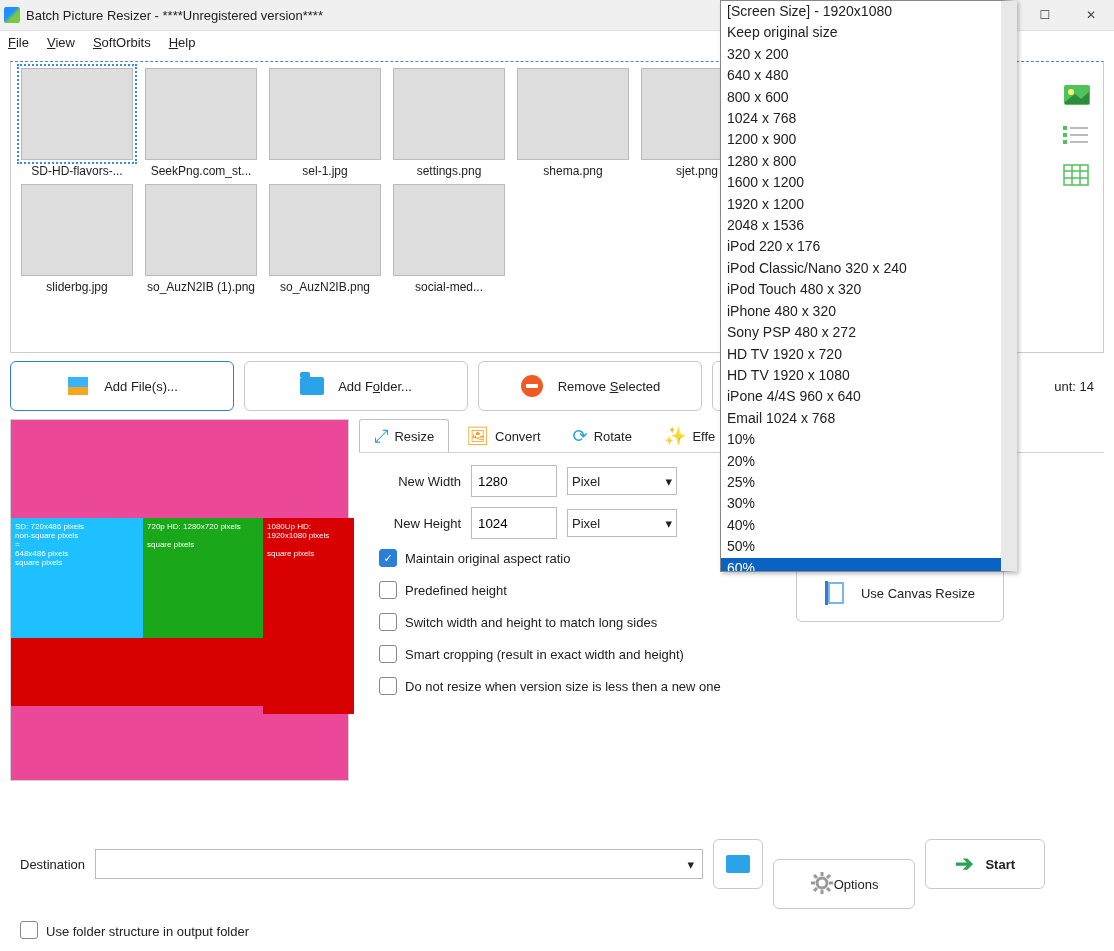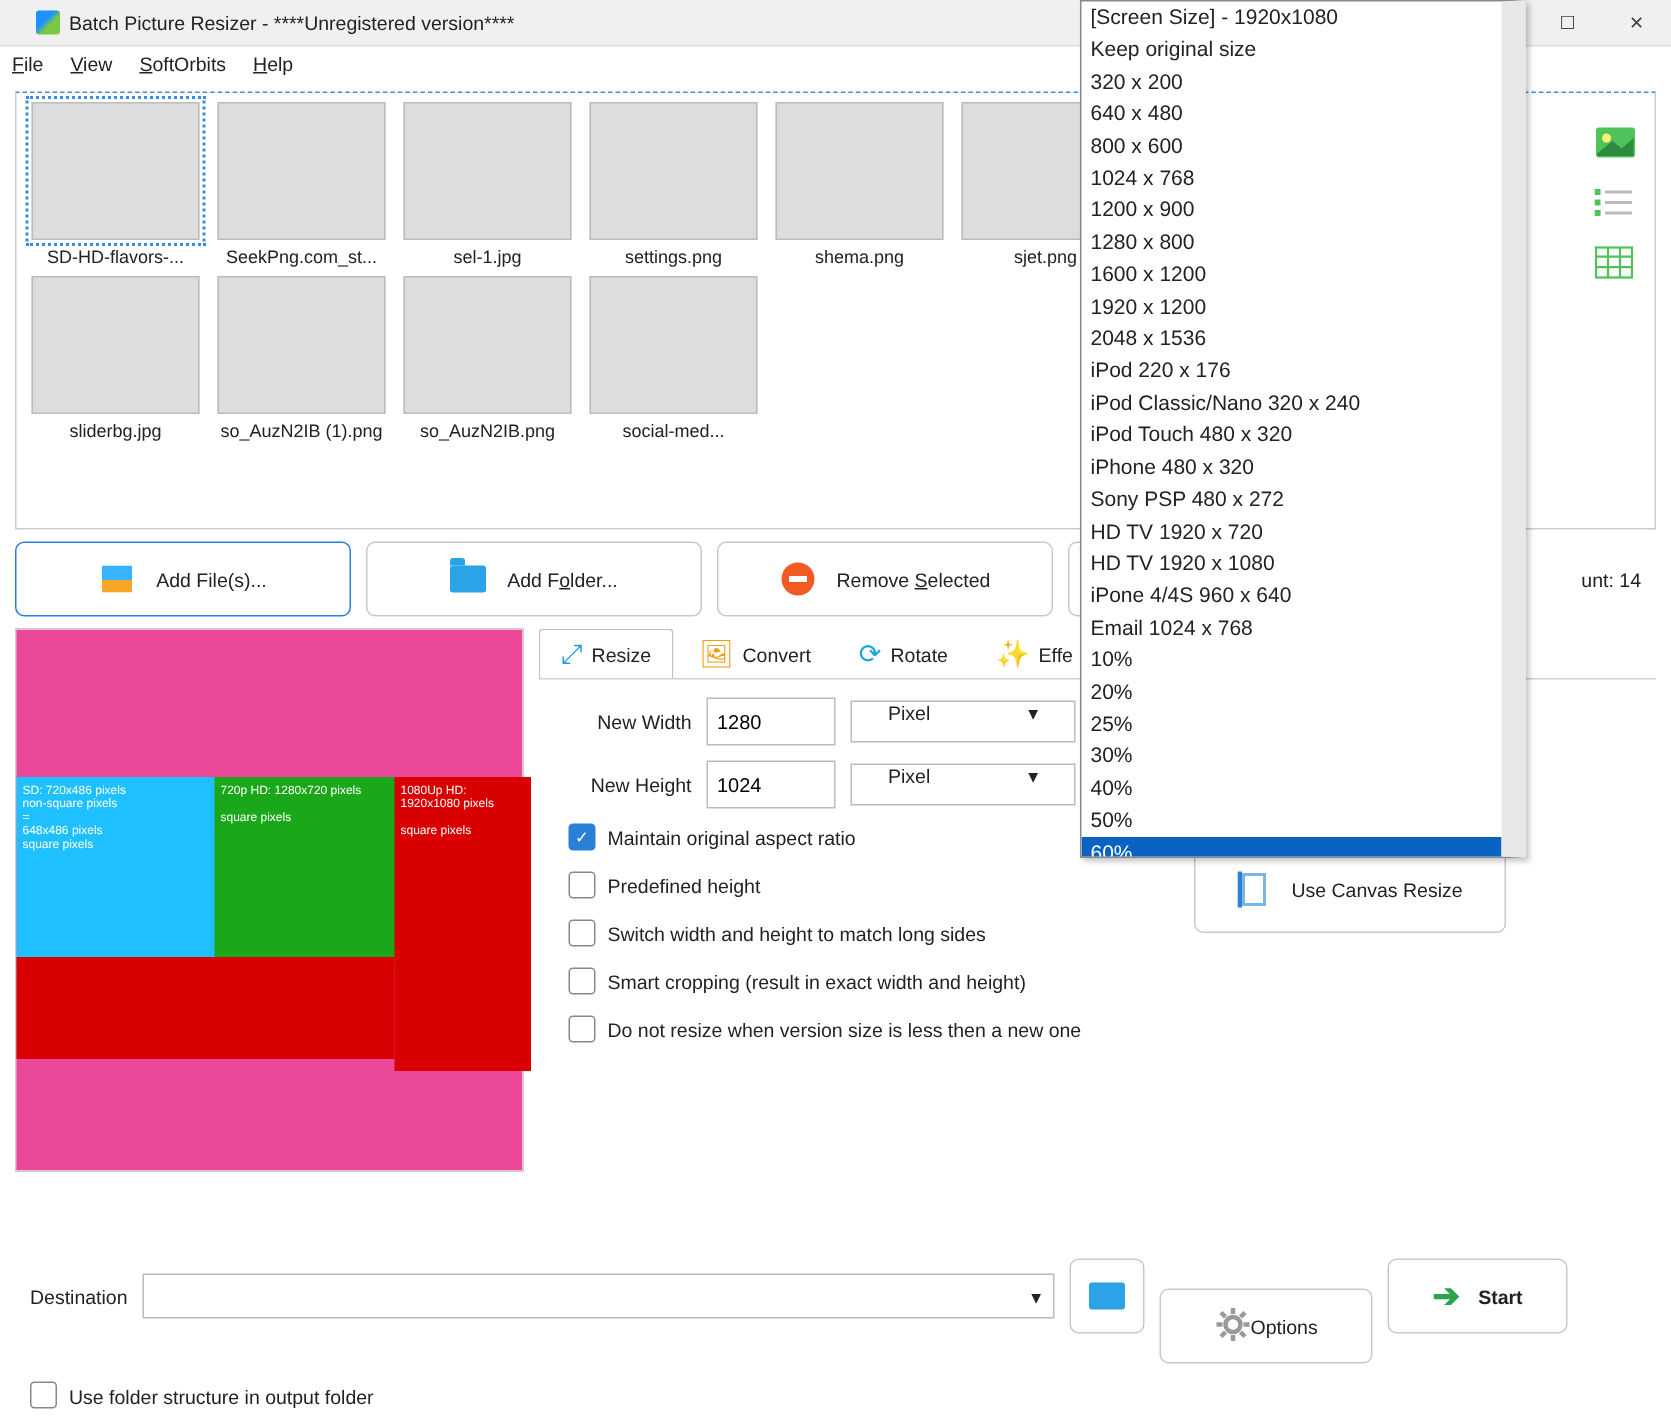--- a/index.html
+++ b/index.html
@@ -10,21 +10,21 @@
   background: #fff;
   color: #222;
   width: 1114px;
   height: 951px;
   overflow: hidden;
 }
 .titlebar {
   height: 30px;
   display: flex;
   align-items: center;
-  padding: 0 0 0 24px;
+  padding: 0 0 0 4px;
   background: #f0f0f0;
   border-bottom: 1px solid #e0e0e0;
 }
 .titlebar .app-icon {
   width: 16px; height: 16px;
   margin-right: 6px;
   background: linear-gradient(135deg,#1e90ff 40%,#7ac943 60%);
   border-radius: 2px;
 }
 .titlebar .title-text { flex: 1; font-size: 13px; }
@@ -137,21 +137,21 @@
 .form-area { padding: 12px 0 0 12px; }
 .form-row {
   display:flex; align-items:center; gap:10px; margin-bottom:10px;
 }
 .form-row label.fr-lbl { width: 90px; text-align:right; }
 .num-input {
   width: 72px; height: 26px; border:1px solid #bbb; padding:2px 6px;
 }
 .unit-select {
   width: 100px; height: 26px; border:1px solid #bbb; background:#fff;
-  display:flex; align-items:flex-start; justify-content:space-between; padding:0 24px;gap:18px;
+  display:flex; align-items:center; justify-content:space-between; padding:0 4px;gap:18px;
 }
 
 .chk-row { display:flex; align-items:center; gap:8px; margin: 6px 0 14px 8px; }
 .chk {
   width:16px; height:16px; border:1px solid #888; border-radius:3px; background:#fff;
   display:flex; align-items:center; justify-content:center; color:#fff; font-size:11px;
 }
 .chk.checked { background:#2a7fd7; border-color:#2a7fd7; }
 
 .canvas-btn {

